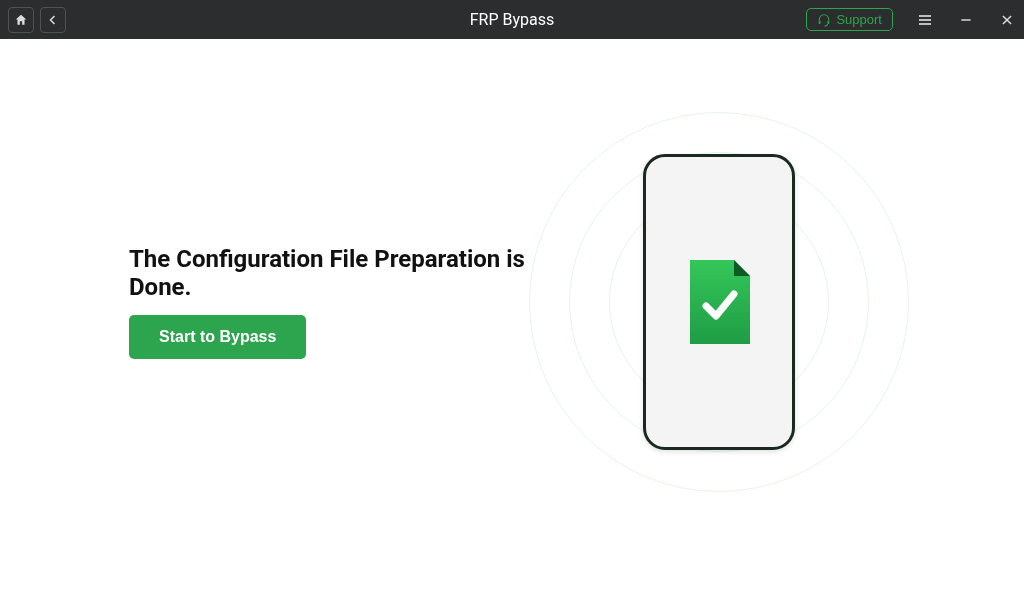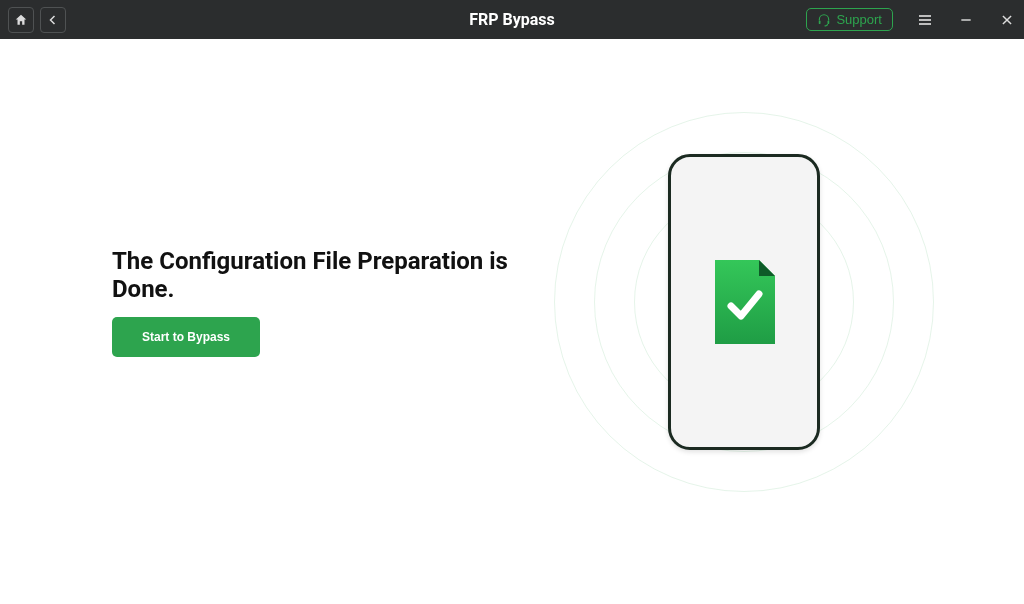--- a/index.html
+++ b/index.html
@@ -32,21 +32,21 @@
     align-items: center;
     justify-content: center;
     cursor: pointer;
   }
   .icon-btn svg { fill: #dcdcdc; }
   .titlebar-title {
     position: absolute;
     left: 50%;
     transform: translateX(-50%);
     color: #ffffff;
-    font-weight: 700;
+    font-weight: 400;
     font-size: 16px;
   }
   .titlebar-right {
     margin-left: auto;
     display: flex;
     align-items: center;
     gap: 23px;
   }
   .support-btn {
     border: 1px solid #2da44e;
@@ -70,43 +70,43 @@
     align-items: center;
     justify-content: center;
     width: 18px;
     height: 18px;
   }
   .win-ctrl svg { stroke: #dcdcdc; }
   .content {
     display: flex;
     height: calc(604px - 39px);
     align-items: center;
-    justify-content: space-between;
     padding: 0 130px 0 112px;
+    margin-left: 17px;
   }
   .text-area { max-width: 440px; margin-top: -40px; }
   .heading {
     font-size: 24px;
     font-weight: 700;
     color: #111;
     margin-bottom: 14px;
   }
   .description {
     font-size: 15px;
     color: #555;
     line-height: 1.55;
     margin-bottom: 26px;
     max-width: 380px;
   }
   .primary-btn {
     background: #2da44e;
     color: #ffffff;
     border: none;
     border-radius: 5px;
-    font-size: 12px;
+    font-size: 16px;
     font-weight: 600;
     padding: 13px 30px;
     cursor: pointer;
   }
   .illustration {
     position: relative;
     width: 300px;
     height: 340px;
     display: flex;
     align-items: center;

